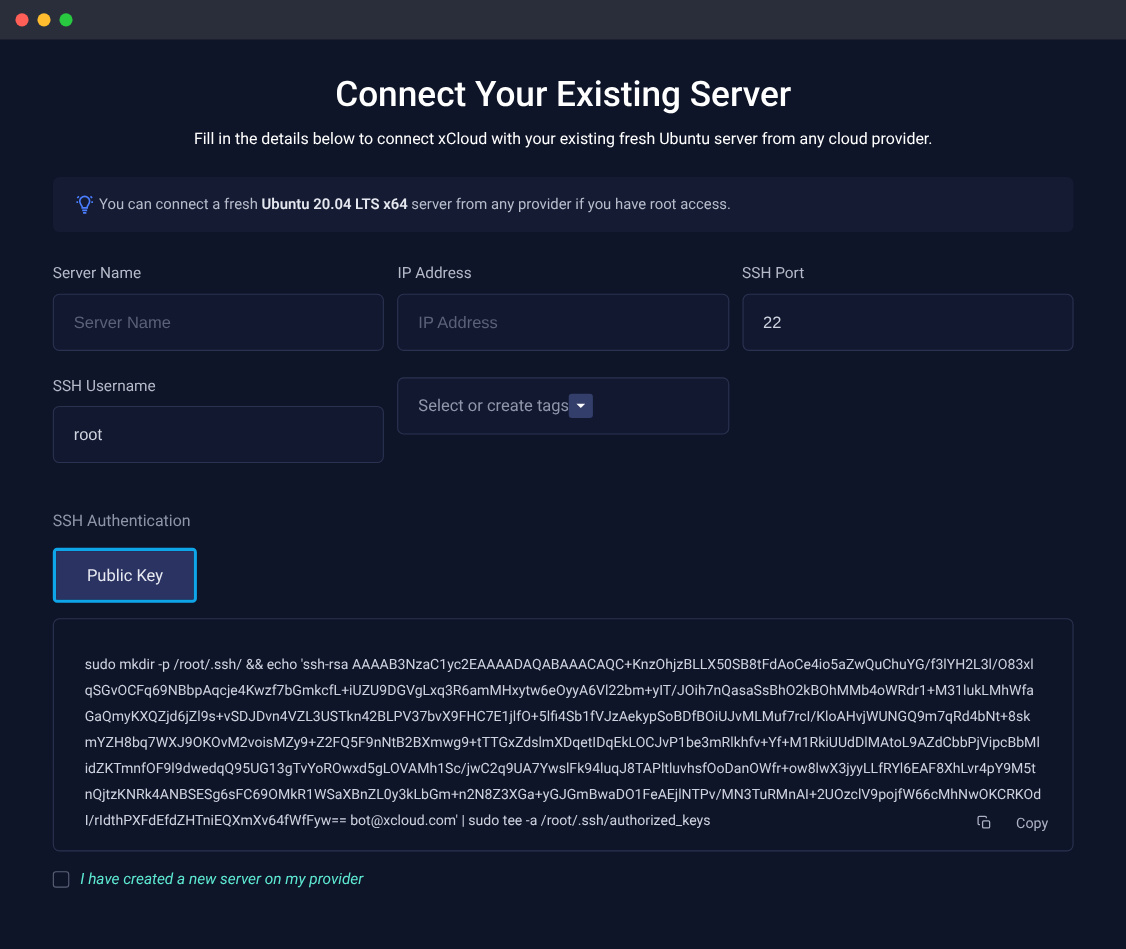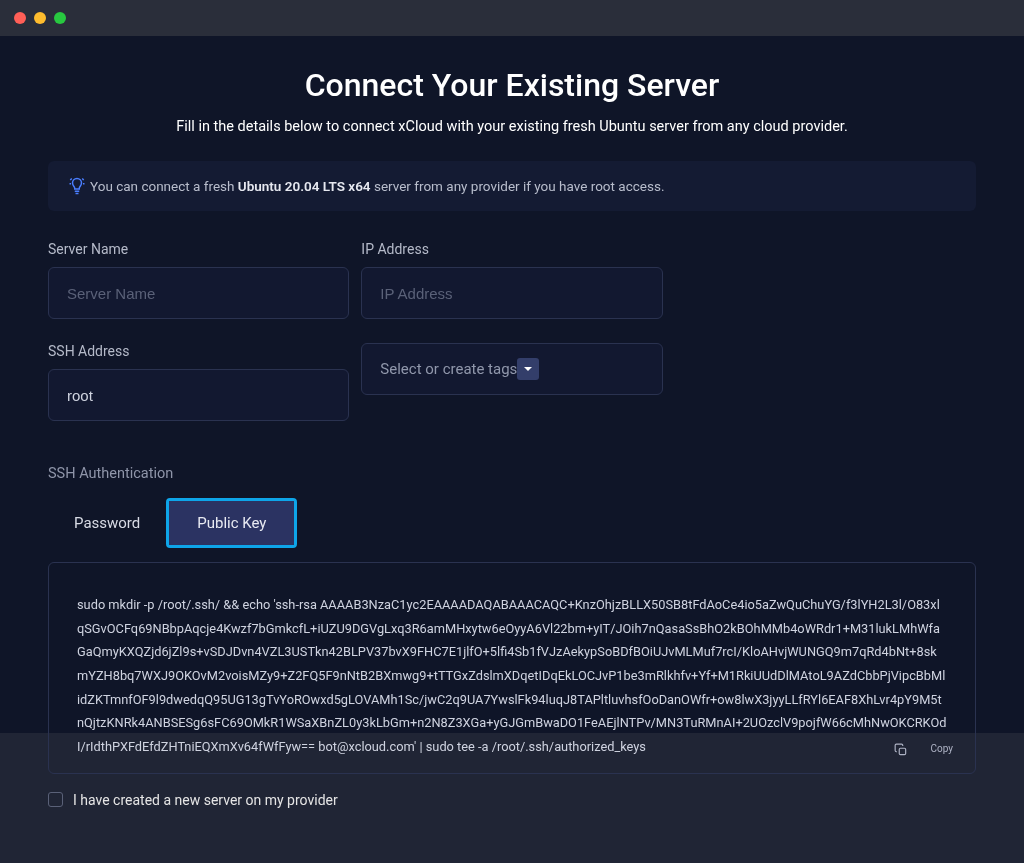--- a/index.html
+++ b/index.html
@@ -20,21 +20,21 @@
   gap: 8px;
 }
 .traffic-light { width: 12px; height: 12px; border-radius: 50%; }
 .tl-red { background: #ff5f57; }
 .tl-yellow { background: #febc2e; }
 .tl-green { background: #28c840; }
 
 .page {
   background: #0f1528;
   padding: 30px 48px 26px 48px;
-  height: 697px;
+  height: 827px;
 }
 .heading {
   color: #ffffff;
   font-size: 32px;
   font-weight: 500;
   text-align: center;
   margin-bottom: 14px;
 }
 .subheading {
   color: #ffffff;
@@ -136,33 +136,34 @@
   font-size: 12.8px;
   line-height: 1.85;
   word-break: break-all;
   font-family: inherit;
 }
 .copy-btn {
   position: absolute;
   right: 22px;
   bottom: 14px;
   display: flex;
-  align-items: flex-start;
+  align-items: center;
   gap: 22px;
   color: #adb2c4;
-  font-size: 10px;
+  font-size: 13px;
   cursor: pointer;
 }
 .checkbox-row {
   display: flex;
   align-items: center;
   gap: 10px;
   margin-top: 18px;
-  color: #e5e5e5;
+  color: #5eead4;
   font-size: 14px;
+  font-style: italic;
 }
 .checkbox {
   width: 15px; height: 15px;
   border: 1.5px solid #5a6178;
   border-radius: 3px;
 }
 </style>
 </head>
 <body>
 
@@ -197,45 +198,46 @@
   <div class="form-row">
     <div class="form-col">
       <span class="label">Server Name</span>
       <input class="input" placeholder="Server Name" style="">
     </div>
     <div class="form-col">
       <span class="label">IP Address</span>
       <input class="input" placeholder="IP Address" style="">
     </div>
     <div class="form-col">
+      <span class="label">SSH Port</span>
+      <input class="input" value="22" style="">
     </div>
   </div>
 
   <div class="form-row">
     <div class="form-col">
-      <span class="label">SSH Address</span>
+      <span class="label">SSH Username</span>
       <input class="input" value="root" style="">
     </div>
     <div class="form-col">
       <div class="select">
         <span>Select or create tags</span>
         <span class="chevron-box">
           <svg width="10" height="10" viewBox="0 0 10 10">
               <path d="M1 3 L5 7 L9 3" fill="#fff"></path>
             </svg>
         </span>
       </div>
     </div>
     <div class="form-col"></div>
   </div>
 
   <div class="ssh-auth-label">SSH Authentication</div>
 
   <div class="tab-row">
-    <div class="tab">Password</div>
     <div class="tab-active-wrap">
       <div class="tab tab-active">Public Key</div>
     </div>
   </div>
 
   <div class="ssh-box">
     <div class="ssh-content">sudo mkdir -p /root/.ssh/ &amp;&amp; echo 'ssh-rsa AAAAB3NzaC1yc2EAAAADAQABAAACAQC+KnzOhjzBLLX50SB8tFdAoCe4io5aZwQuChuYG/f3lYH2L3l/O83xlqSGvOCFq69NBbpAqcje4Kwzf7bGmkcfL+iUZU9DGVgLxq3R6amMHxytw6eOyyA6Vl22bm+yIT/JOih7nQasaSsBhO2kBOhMMb4oWRdr1+M31lukLMhWfaGaQmyKXQZjd6jZl9s+vSDJDvn4VZL3USTkn42BLPV37bvX9FHC7E1jlfO+5lfi4Sb1fVJzAekypSoBDfBOiUJvMLMuf7rcI/KloAHvjWUNGQ9m7qRd4bNt+8skmYZH8bq7WXJ9OKOvM2voisMZy9+Z2FQ5F9nNtB2BXmwg9+tTTGxZdslmXDqetIDqEkLOCJvP1be3mRlkhfv+Yf+M1RkiUUdDlMAtoL9AZdCbbPjVipcBbMlidZKTmnfOF9l9dwedqQ95UG13gTvYoROwxd5gLOVAMh1Sc/jwC2q9UA7YwslFk94luqJ8TAPltluvhsfOoDanOWfr+ow8lwX3jyyLLfRYl6EAF8XhLvr4pY9M5tnQjtzKNRk4ANBSESg6sFC69OMkR1WSaXBnZL0y3kLbGm+n2N8Z3XGa+yGJGmBwaDO1FeAEjlNTPv/MN3TuRMnAI+2UOzclV9pojfW66cMhNwOKCRKOdI/rIdthPXFdEfdZHTniEQXmXv64fWfFyw== bot@xcloud.com' | sudo tee -a /root/.ssh/authorized_keys</div>
     <div class="copy-btn">
       <span>
         <svg width="14" height="14" viewBox="0 0 24 24" fill="none" stroke="#adb2c4" stroke-width="2">

